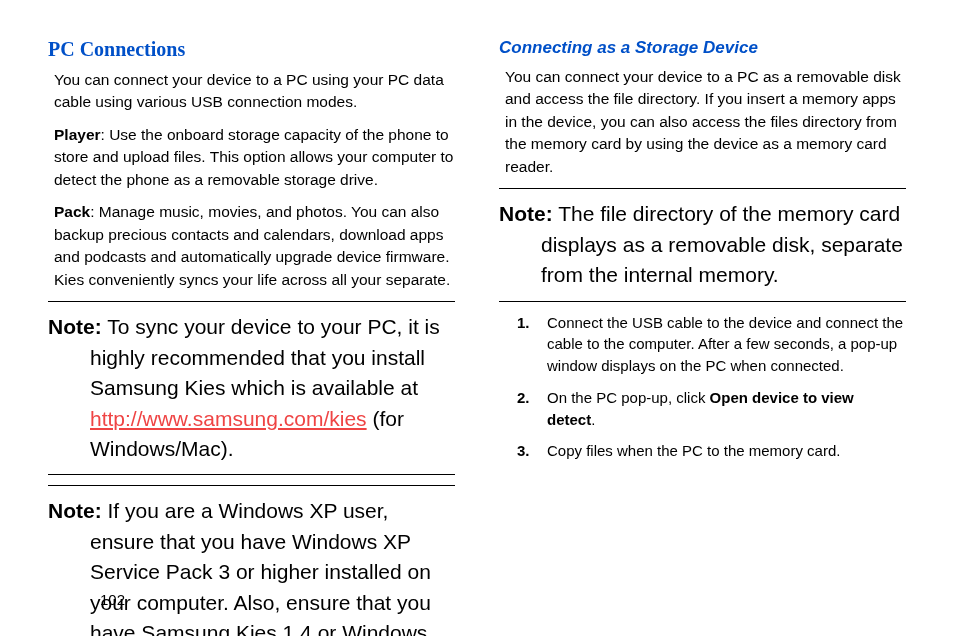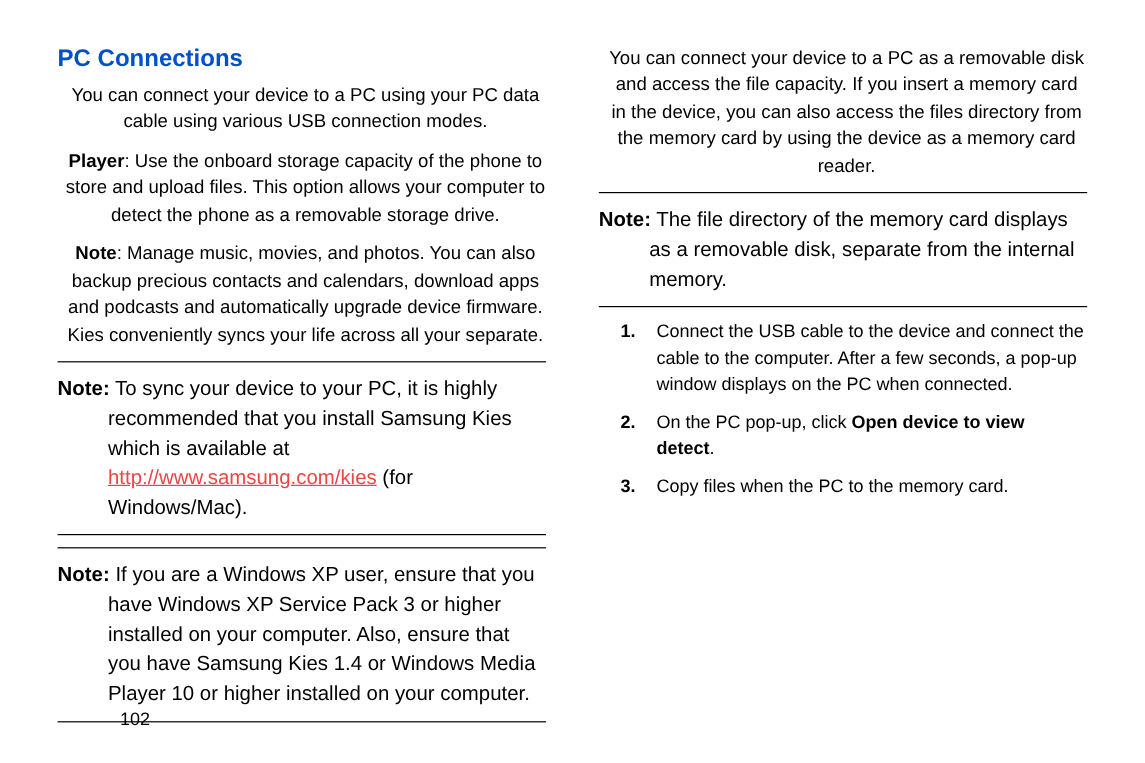--- a/index.html
+++ b/index.html
@@ -14,21 +14,21 @@
   }
   .columns {
     display: flex;
     gap: 44px;
   }
   .col {
     flex: 1;
     min-width: 0;
   }
   .section-heading {
-    font-family: Liberation Sans, sans-serif;
+    font-family: Liberation Serif, serif;
     font-weight: 900;
     font-size: 20px;
     color: #0050c8;
     margin-bottom: 8px;
     letter-spacing: 0;
     font-stretch: condensed;
   }
   .sub-heading {
     font-family: Arial, Helvetica, sans-serif;
     font-weight: 700;
@@ -36,33 +36,32 @@
     font-size: 17px;
     color: #0050c8;
     margin-bottom: 8px;
     font-stretch: condensed;
   }
   .body-text {
     font-size: 15.5px;
     line-height: 1.45;
     margin-bottom: 10px;
     font-stretch: condensed;
-    text-align: center;
   }
   .body-text-indented {
     padding-left: 6px;
   }
   .note-block {
     border-top: 1.5px solid #000;
     border-bottom: 1.5px solid #000;
     padding: 10px 0 10px 0;
     margin: 8px 0 10px 0;
   }
   .note-inner {
-    font-size: 17px;
+    font-size: 21px;
     line-height: 1.45;
     padding-left: 42px;
     text-indent: -42px;
     font-stretch: condensed;
   }
   .bold { font-weight: 700; }
   .link { color: #ef4444; text-decoration: underline; }
   ol.steps {
     counter-reset: step;
     list-style: none;
@@ -100,39 +99,40 @@
   <div class="col">
     <h2 class="section-heading">PC Connections</h2>
 
     <p class="body-text body-text-indented">You can connect your device to a PC using your PC data cable using various USB connection modes.</p>
 
     <p class="body-text body-text-indented">
       <span class="bold">Player</span><span>: Use the onboard storage capacity of the phone to store and upload files. This option allows your computer to detect the phone as a removable storage drive.</span>
     </p>
 
     <p class="body-text body-text-indented">
-      <span class="bold">Note</span><span>: Manage music, movies, and photos. You can also backup precious contacts and calendars, download apps and podcasts and automatically upgrade device firmware. Kies conveniently syncs your life across all your separate.</span>
+      <span class="bold">Pack</span><span>: Manage music, movies, and photos. You can also backup precious contacts and calendars, download apps and podcasts and automatically upgrade device firmware. Kies conveniently syncs your life across all your separate.</span>
     </p>
 
     <div class="note-block">
       <p class="note-inner">
         <span class="bold">Note:</span><span> To sync your device to your PC, it is highly recommended that you install Samsung Kies which is available at </span><a class="link">http://www.samsung.com/kies</a><span> (for Windows/Mac).</span>
       </p>
     </div>
 
     <div class="note-block">
       <p class="note-inner">
         <span class="bold">Note:</span><span> If you are a Windows XP user, ensure that you have Windows XP Service Pack 3 or higher installed on your computer. Also, ensure that you have Samsung Kies 1.4 or Windows Media Player 10 or higher installed on your computer.</span>
       </p>
     </div>
   </div>
 
   <div class="col">
+    <h3 class="sub-heading">Connecting as a Storage Device</h3>
 
-    <p class="body-text body-text-indented">You can connect your device to a PC as a removable disk and access the file capacity. If you insert a memory card in the device, you can also access the files directory from the memory card by using the device as a memory card reader.</p>
+    <p class="body-text body-text-indented">You can connect your device to a PC as a removable disk and access the file directory. If you insert a memory apps in the device, you can also access the files directory from the memory card by using the device as a memory card reader.</p>
 
     <div class="note-block">
       <p class="note-inner">
         <span class="bold">Note:</span><span> The file directory of the memory card displays as a removable disk, separate from the internal memory.</span>
       </p>
     </div>
 
     <ol class="steps">
       <li>Connect the USB cable to the device and connect the cable to the computer. After a few seconds, a pop-up window displays on the PC when connected.</li>
       <li>

